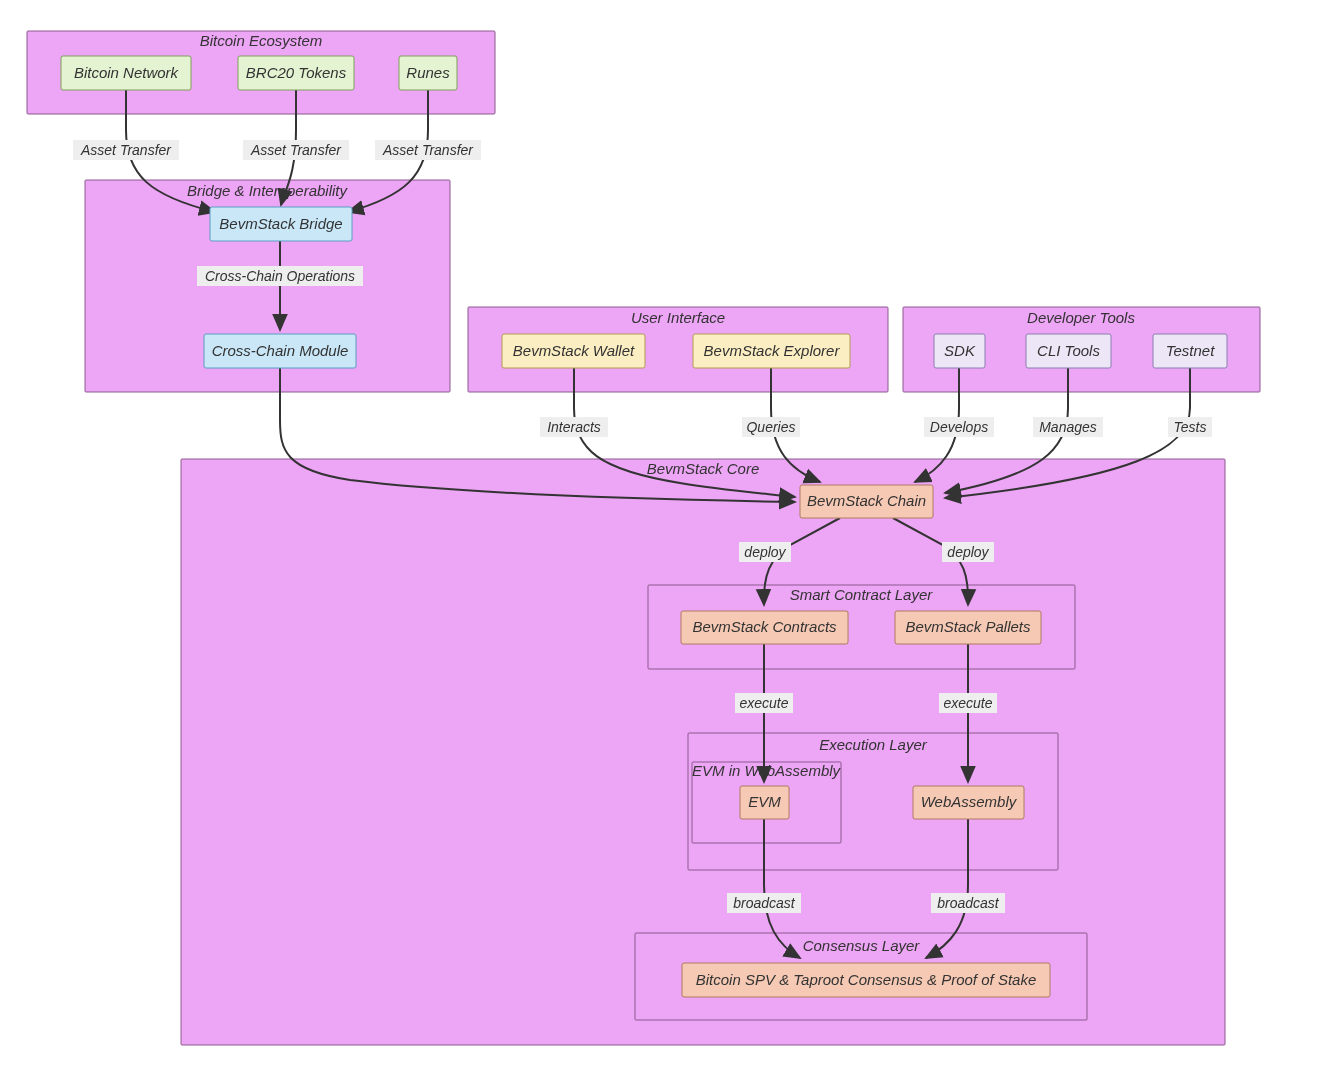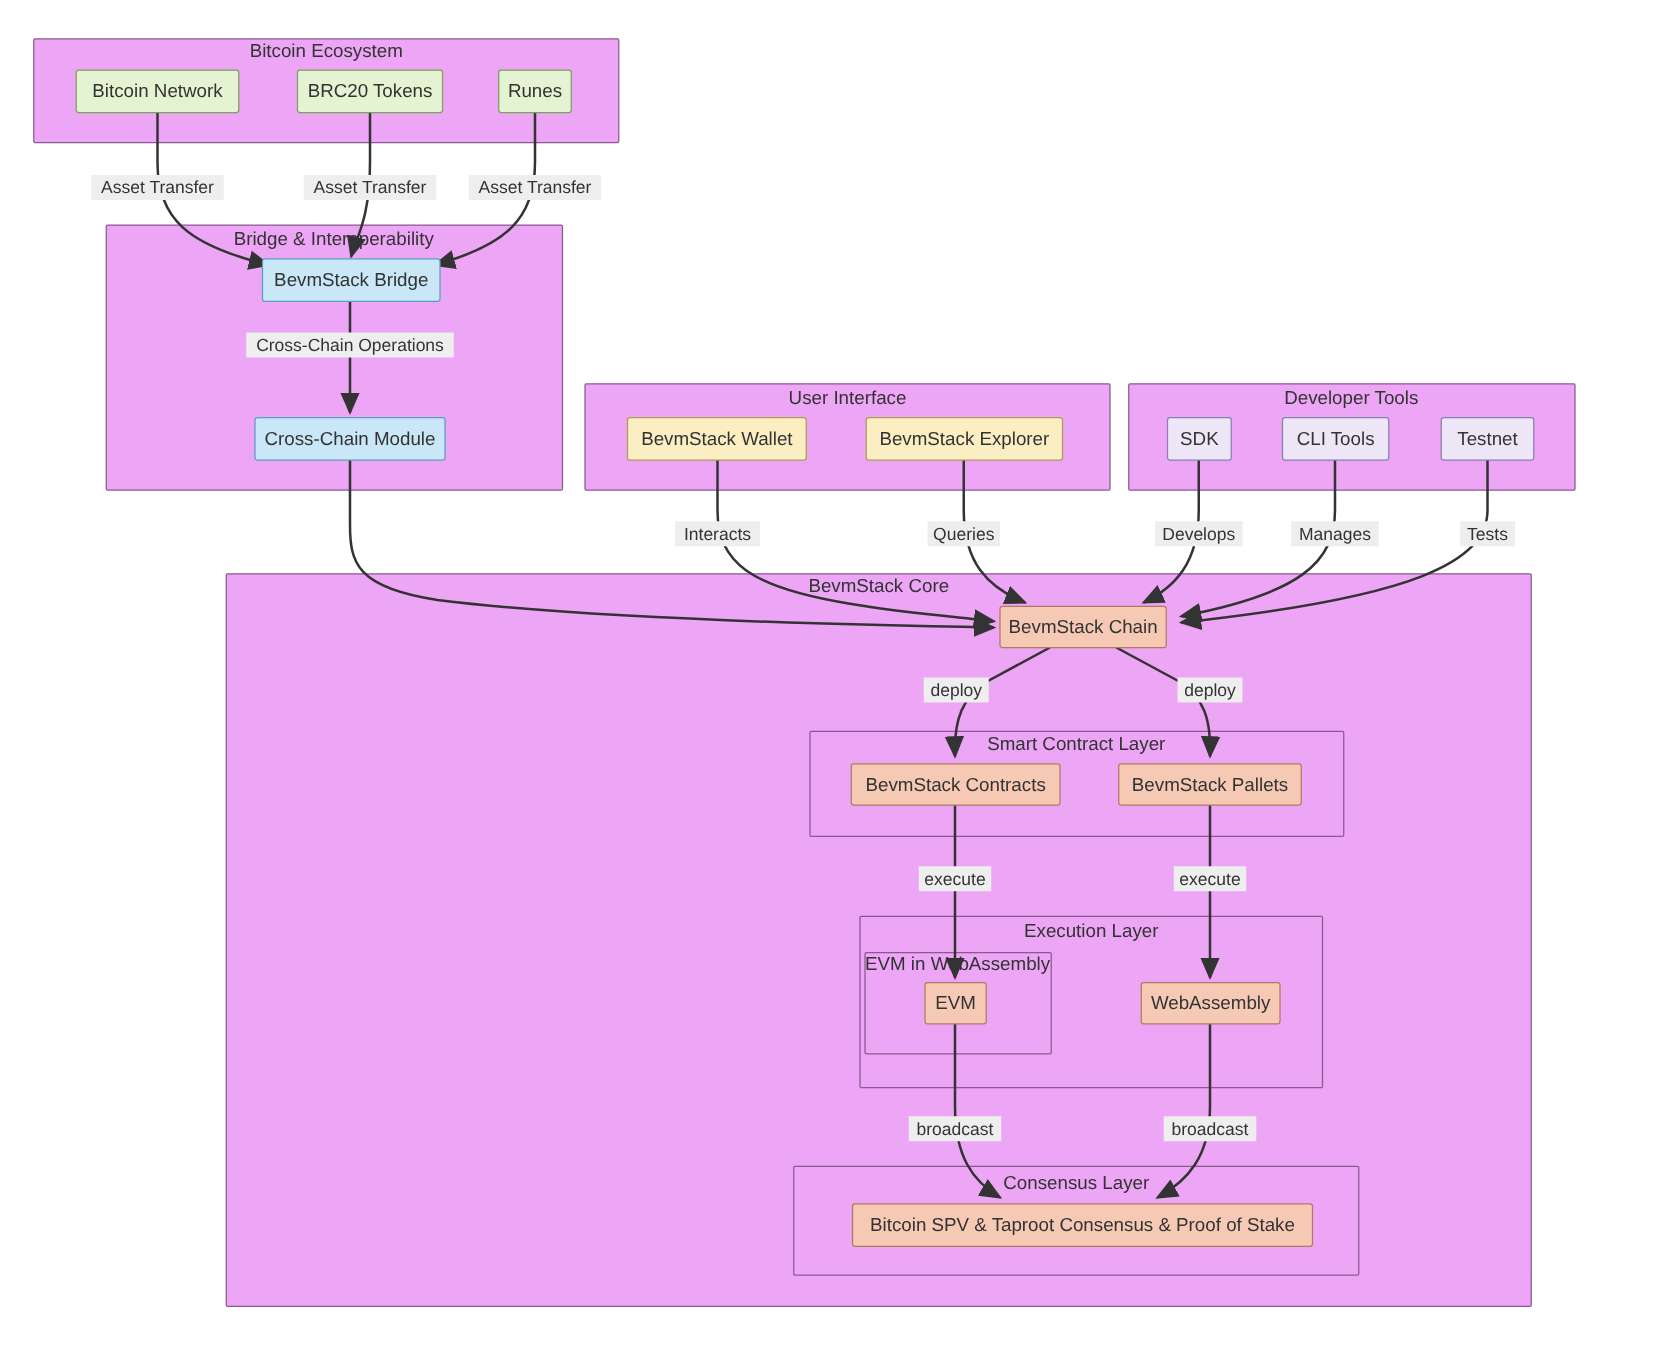--- a/index.html
+++ b/index.html
@@ -10,20 +10,21 @@
   body {
     width: 1336px;
     height: 1078px;
     font-family: "Liberation Sans", sans-serif;
     overflow: hidden;
   }
   #diagram-root {
     position: relative;
     width: 1336px;
     height: 1078px;
+    font-style: italic;
   }
   svg#flow {
     display: block;
     width: 1336px;
     height: 1078px;
   }
   .cluster-rect {
     stroke-width: 1px;
   }
   .node-rect {

